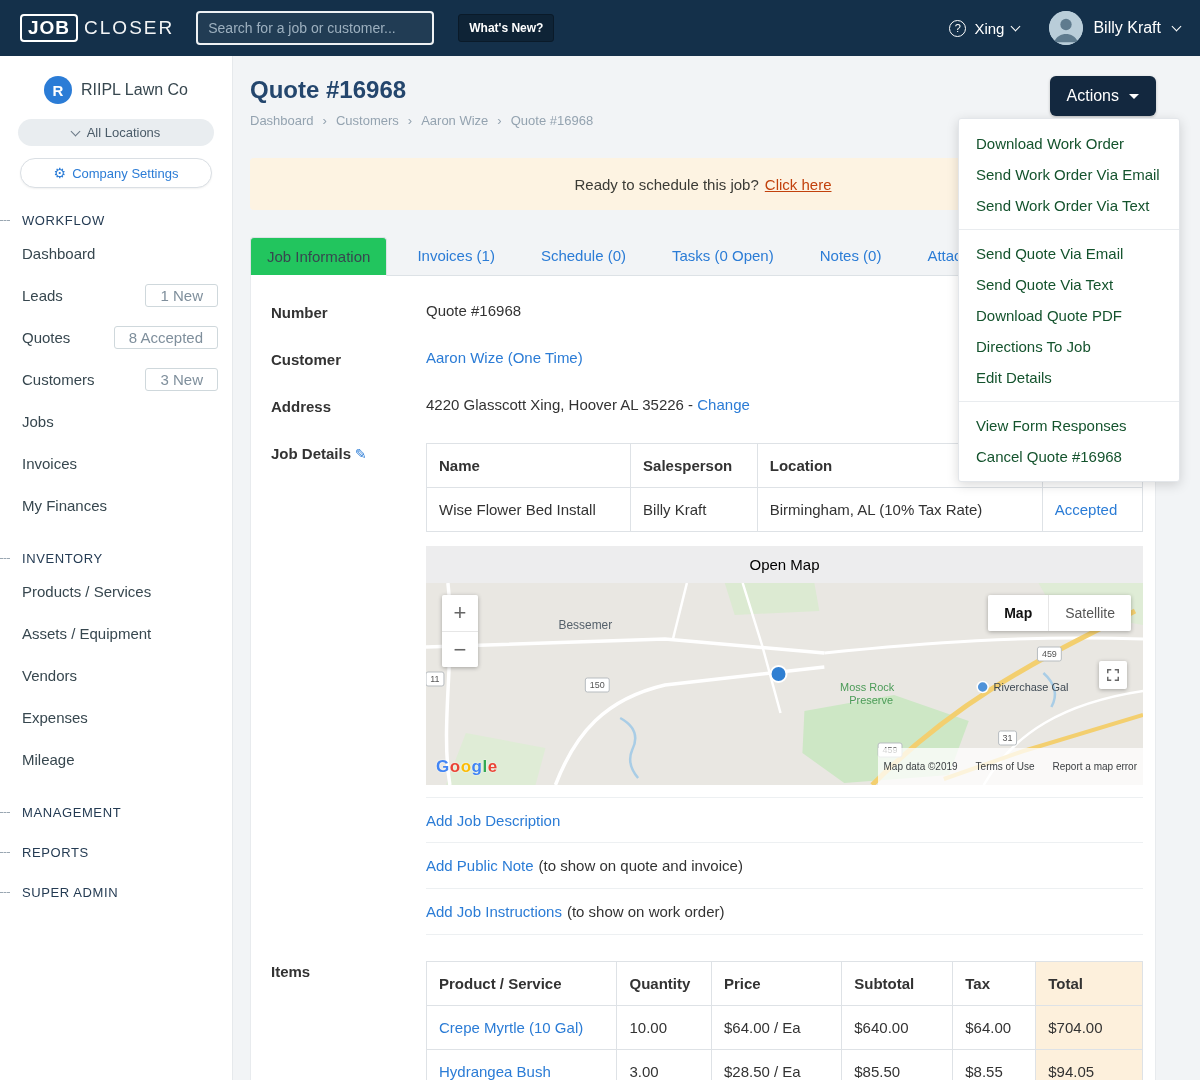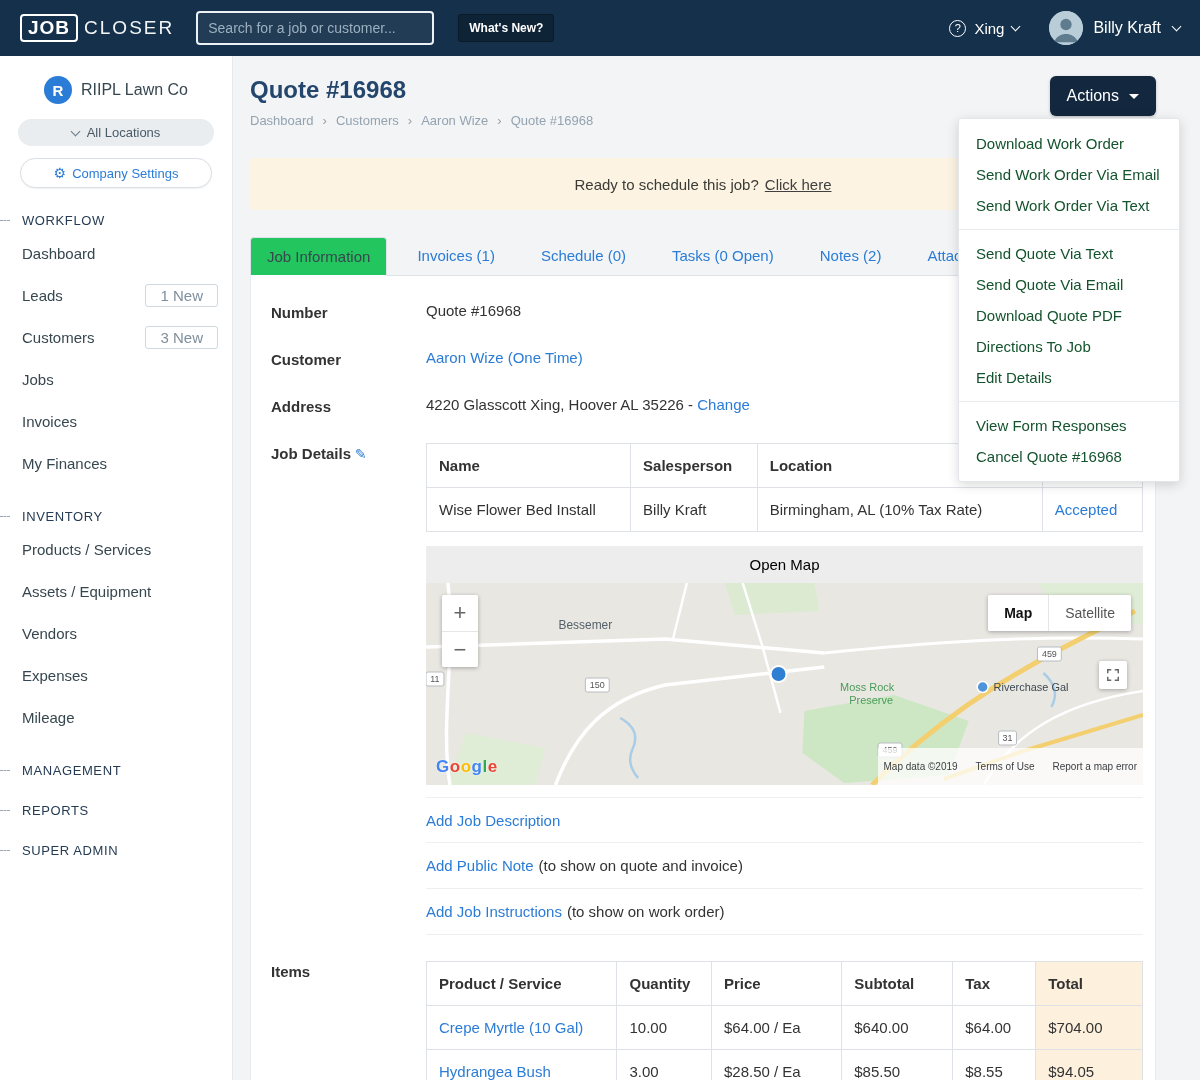--- a/index.html
+++ b/index.html
@@ -64,21 +64,21 @@
   .caret { width:0; height:0; border-left:5px solid transparent; border-right:5px solid transparent;
            border-top:5px solid #fff; }
   .dropdown { position:absolute; top:62px; right:20px; width:222px; background:#fff;
               border:1px solid #e3e6ea; border-radius:3px; box-shadow:0 3px 12px rgba(0,0,0,.15);
               padding:9px 0; z-index:120; }
   .dd-item { padding:7px 17px; font-size:15px; color:#14532d; cursor:pointer; white-space:nowrap; }
   .dd-div { border-top:1px solid #e9ecef; margin:8px 0; }
 
   .alert { margin-top:30px; background:#fdf3e2; border-radius:4px; height:52px; display:flex;
            align-items:center; justify-content:center; gap:6px; font-size:15px; color:#3b3b36; }
-  .alert a { color:#404040; text-decoration:underline; }
+  .alert a { color:#c2410c; text-decoration:underline; }
 
   .tabs { margin-top:27px; display:flex; border-bottom:1px solid #dde2e6; }
   .tab { padding:10px 16px; font-size:15px; color:#2b7cd6; margin-right:14px; cursor:pointer; }
   .tab.active { background:#22c55e; color:#37474f; border:1px solid #dde2e6; border-bottom:1px solid #fff;
                 margin-bottom:-1px; border-radius:4px 4px 0 0; }
 
   .card { background:#fff; border:1px solid #e8ebee; border-top:none; padding:26px 12px 30px 20px;
           min-height:800px; }
   .drow { display:flex; font-size:15px; margin-bottom:28px; }
   .dlabel { width:155px; flex:none; font-weight:bold; color:#333; padding-top:2px; }
@@ -171,20 +171,24 @@
     <span class="sect-title">WORKFLOW</span>
   </div>
   <div class="side-item">
     <span>Dashboard</span>
   </div>
   <div class="side-item">
     <span>Leads</span>
     <span class="side-badge">1 New</span>
   </div>
   <div class="side-item">
+    <span>Quotes</span>
+    <span class="side-badge">8 Accepted</span>
+  </div>
+  <div class="side-item">
     <span>Customers</span>
     <span class="side-badge">3 New</span>
   </div>
   <div class="side-item">
     <span>Jobs</span>
   </div>
   <div class="side-item">
     <span>Invoices</span>
   </div>
   <div class="side-item">
@@ -244,41 +248,41 @@
       <span>Actions</span>
       <span class="caret"></span>
     </div>
   </div>
 
   <div class="dropdown">
     <div class="dd-item">Download Work Order</div>
     <div class="dd-item">Send Work Order Via Email</div>
     <div class="dd-item">Send Work Order Via Text</div>
     <div class="dd-div"></div>
+    <div class="dd-item">Send Quote Via Email</div>
     <div class="dd-item">Send Quote Via Text</div>
-    <div class="dd-item">Send Quote Via Email</div>
     <div class="dd-item">Download Quote PDF</div>
     <div class="dd-item">Directions To Job</div>
     <div class="dd-item">Edit Details</div>
     <div class="dd-div"></div>
     <div class="dd-item">View Form Responses</div>
     <div class="dd-item">Cancel Quote #16968</div>
   </div>
 
   <div class="alert">
     <span>Ready to schedule this job?</span>
     <a>Click here</a>
   </div>
 
   <div class="tabs">
     <div class="tab active">Job Information</div>
     <div class="tab">Invoices (1)</div>
     <div class="tab">Schedule (0)</div>
     <div class="tab">Tasks (0 Open)</div>
-    <div class="tab">Notes (2)</div>
+    <div class="tab">Notes (0)</div>
     <div class="tab">Attachments (0)</div>
   </div>
 
   <div class="card">
 
     <div class="drow">
       <div class="dlabel">Number</div>
       <div class="dvalue">Quote #16968</div>
     </div>
 

